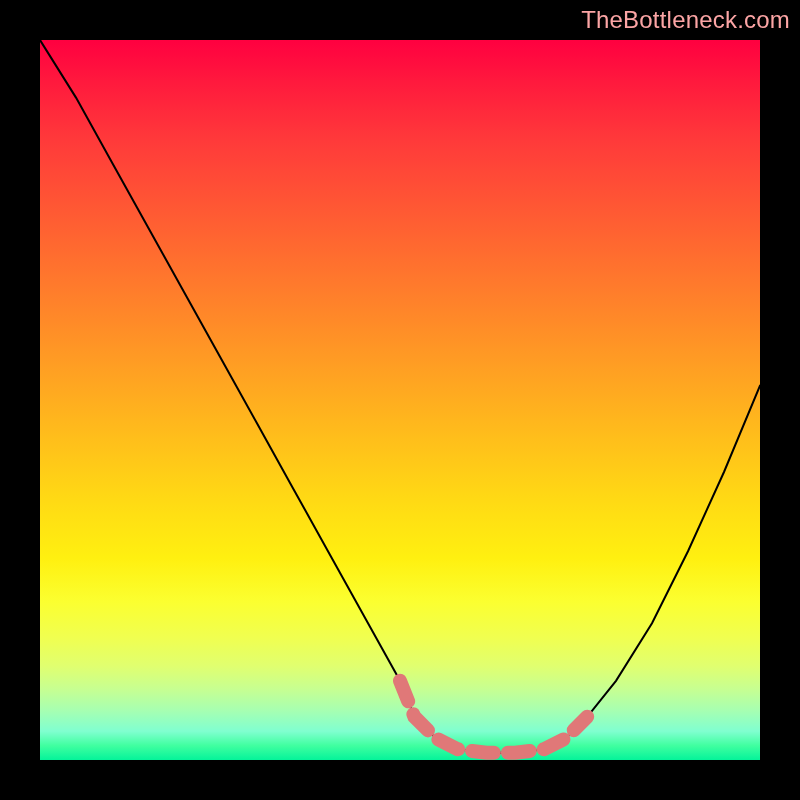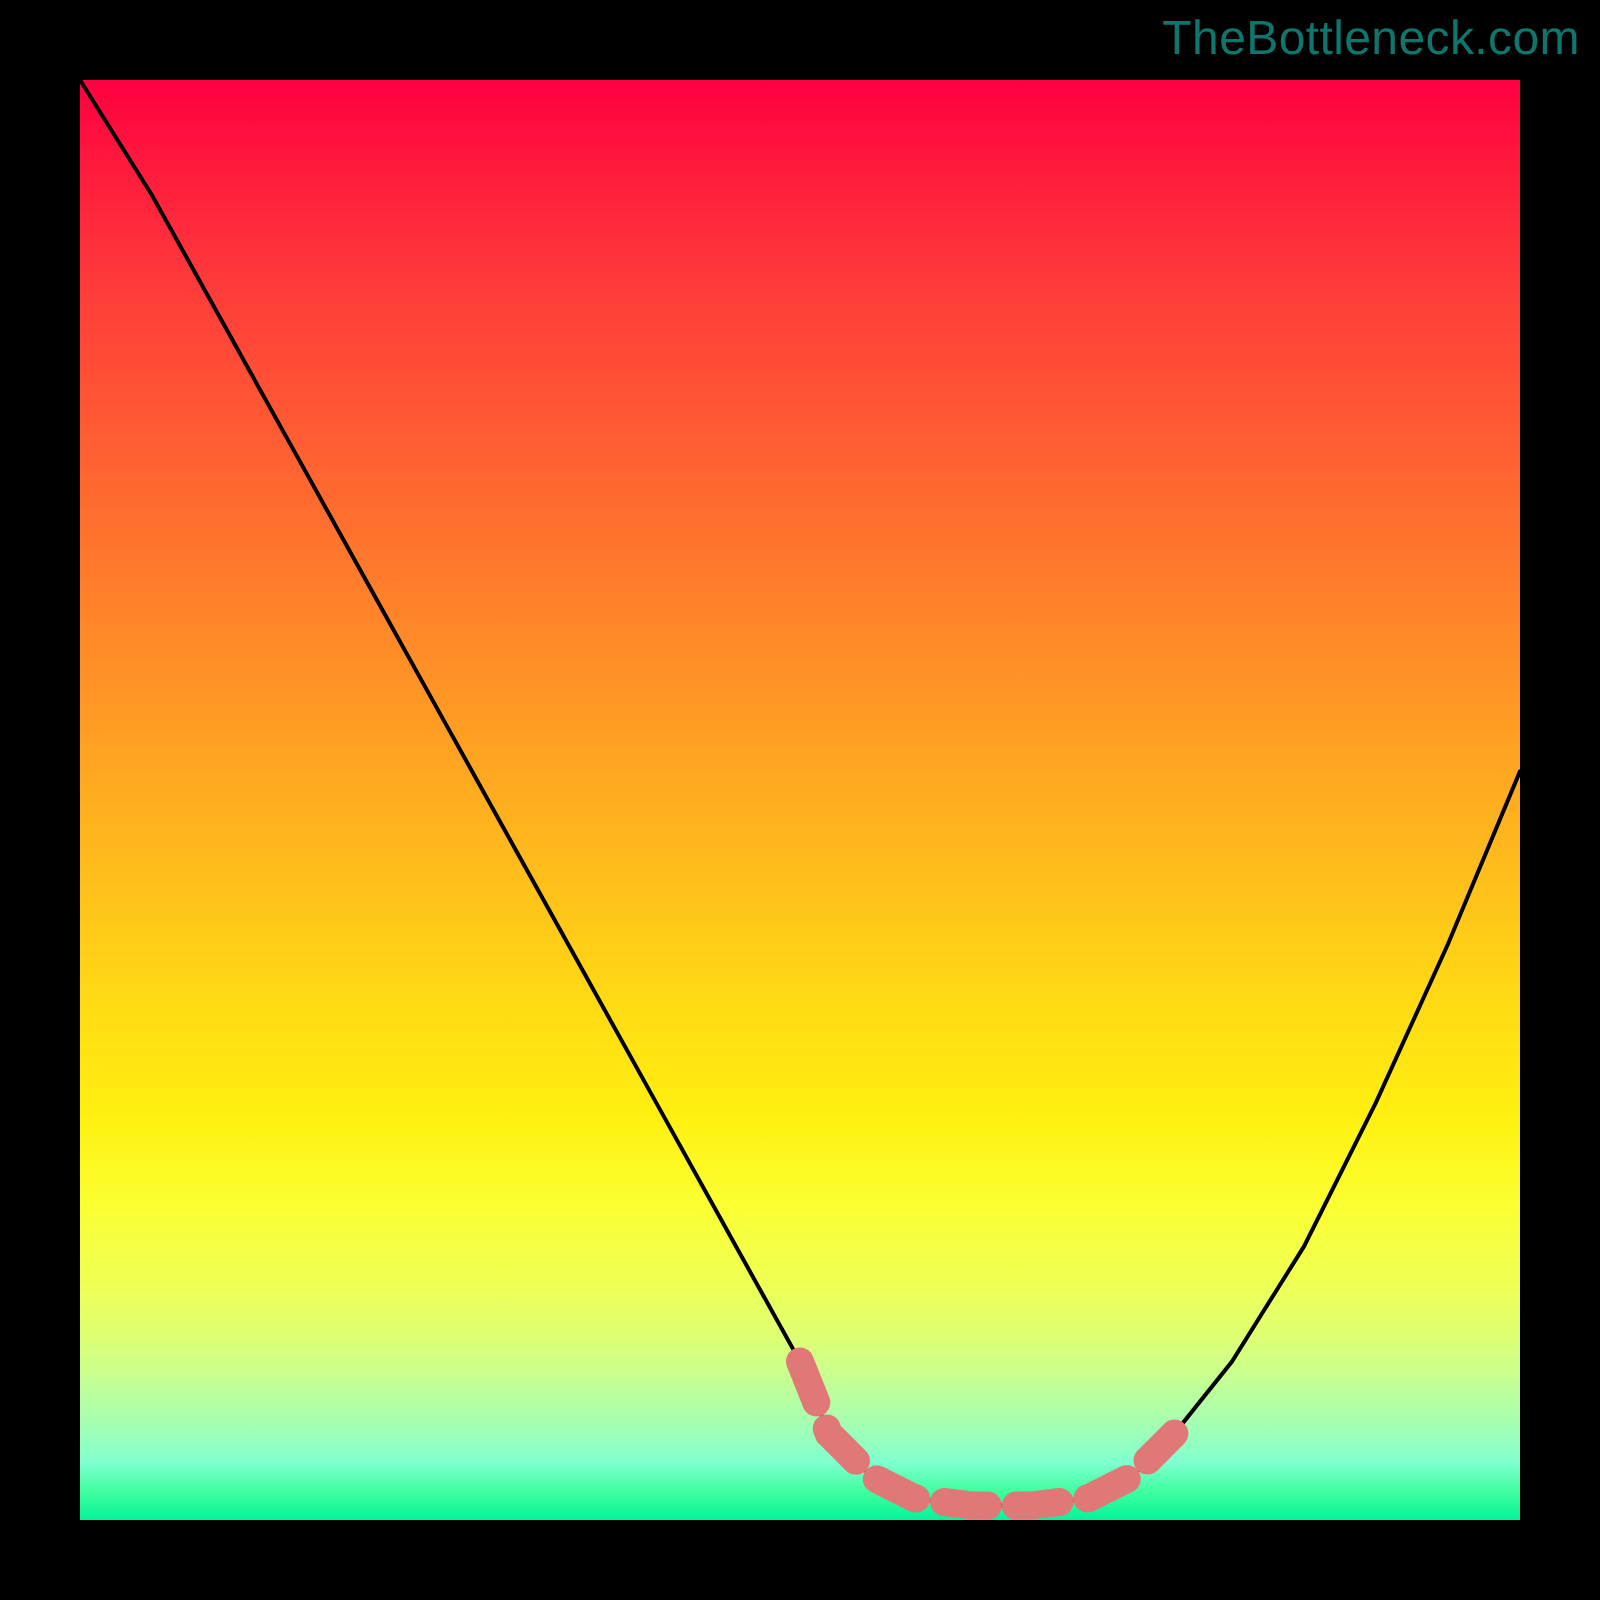--- a/index.html
+++ b/index.html
@@ -43,21 +43,21 @@
       #80ffd0 96%,
       #40ffa0 98%,
       #04f39a 100%
     );
     overflow: hidden;
   }
   .watermark {
     position: absolute;
     top: 6px;
     right: 10px;
-    color: #0f766e;
+    color: #fca5a5;
     font-size: 24px;
     font-weight: 400;
     letter-spacing: 0.2px;
     user-select: none;
     z-index: 3;
   }
   svg.curve {
     position: absolute;
     left: 0;
     top: 0;

